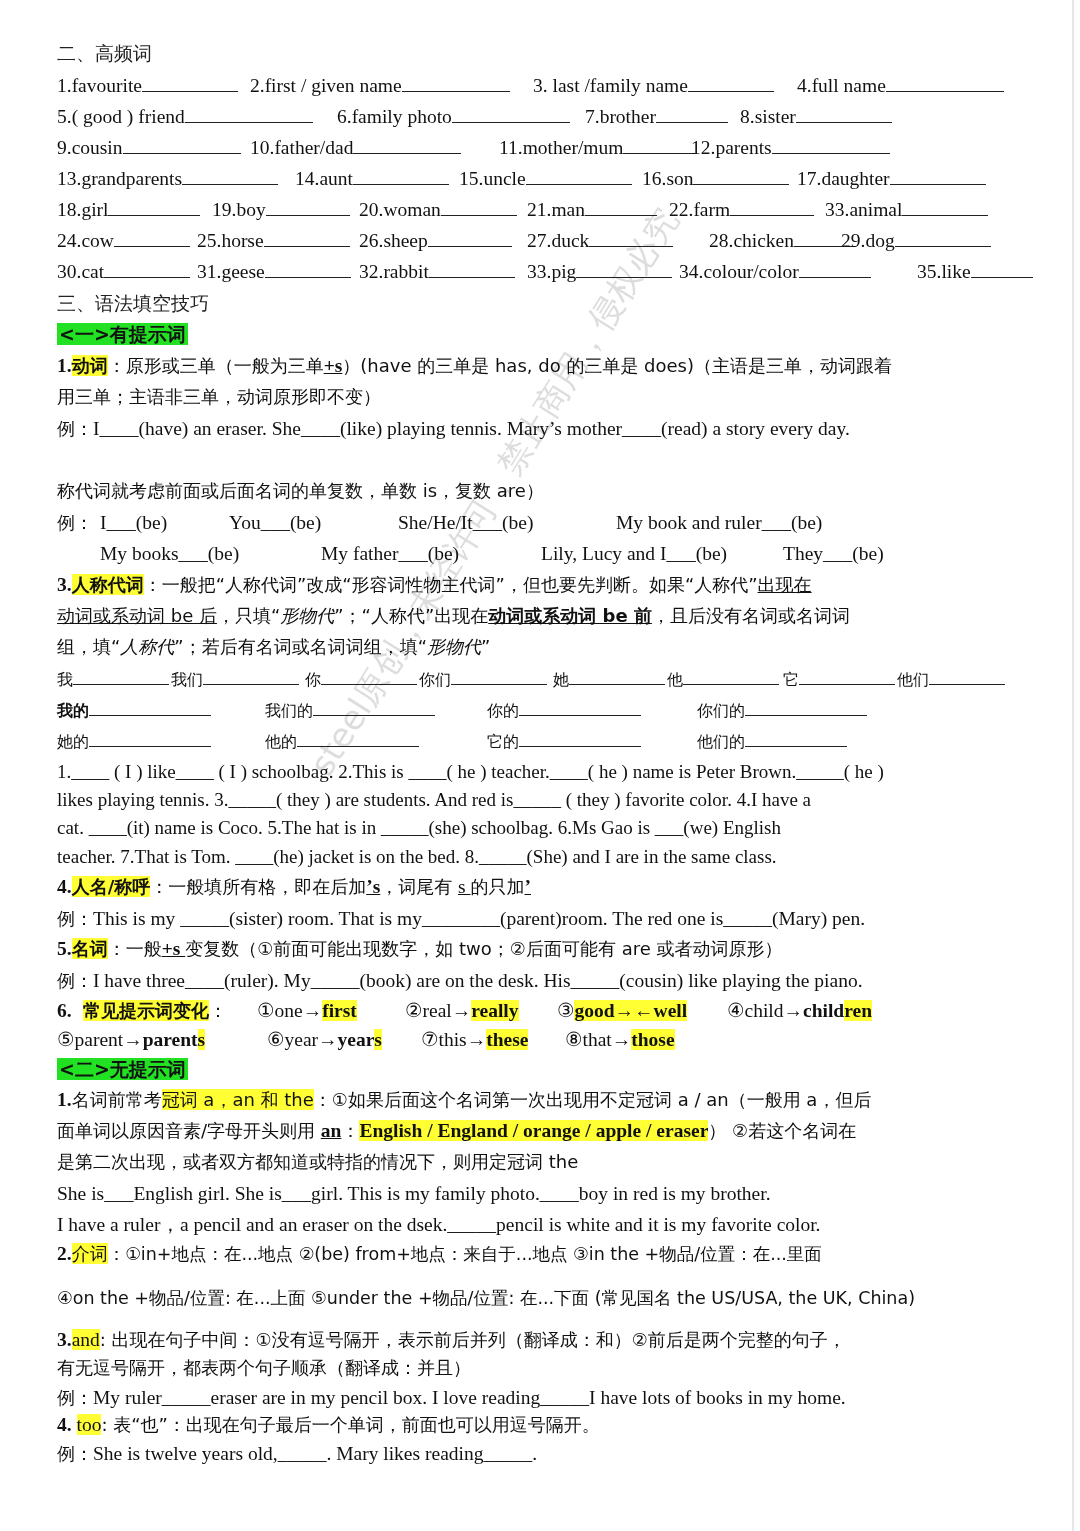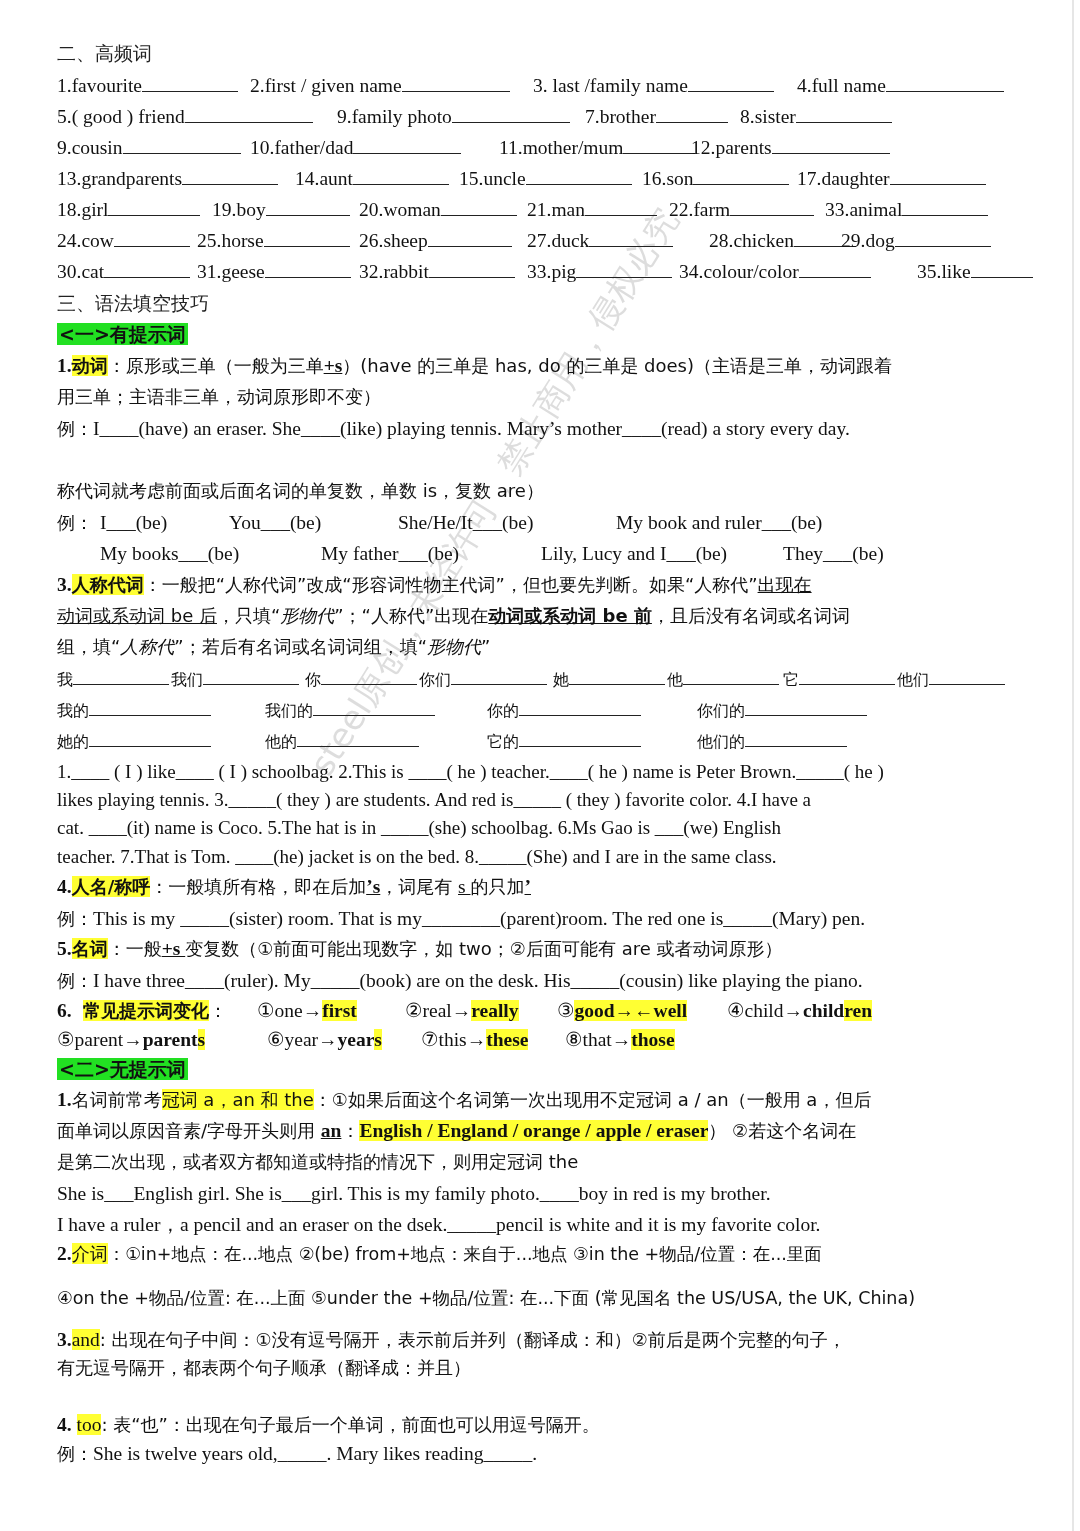--- a/index.html
+++ b/index.html
@@ -43,21 +43,21 @@
   <div class="line sec-title" style="top:40px;">二、高频词</div>
 
   <div class="vrow" style="top:73px;">
     <span class="item" style="left:0;"><span>1.favourite</span><span class="blank" style="width:96px"></span></span>
     <span class="item" style="left:193px;"><span>2.first / given name</span><span class="blank" style="width:108px"></span></span>
     <span class="item" style="left:476px;"><span>3. last /family name</span><span class="blank" style="width:86px"></span></span>
     <span class="item" style="left:740px;"><span>4.full name</span><span class="blank" style="width:118px"></span></span>
   </div>
   <div class="vrow" style="top:104px;">
     <span class="item" style="left:0;"><span>5.( good ) friend</span><span class="blank" style="width:128px"></span></span>
-    <span class="item" style="left:280px;"><span>9.family photo</span><span class="blank" style="width:118px"></span></span>
+    <span class="item" style="left:280px;"><span>6.family photo</span><span class="blank" style="width:118px"></span></span>
     <span class="item" style="left:528px;"><span>7.brother</span><span class="blank" style="width:72px"></span></span>
     <span class="item" style="left:683px;"><span>8.sister</span><span class="blank" style="width:96px"></span></span>
   </div>
   <div class="vrow" style="top:135px;">
     <span class="item" style="left:0;"><span>9.cousin</span><span class="blank" style="width:118px"></span></span>
     <span class="item" style="left:193px;"><span>10.father/dad</span><span class="blank" style="width:108px"></span></span>
     <span class="item" style="left:442px;"><span>11.mother/mum</span><span class="blank" style="width:72px"></span></span>
     <span class="item" style="left:634px;"><span>12.parents</span><span class="blank" style="width:118px"></span></span>
   </div>
   <div class="vrow" style="top:166px;">
@@ -134,21 +134,21 @@
     <span class="item" style="left:0;"><span>我</span><span class="blank" style="width:96px"></span></span>
     <span class="item" style="left:114px;"><span>我们</span><span class="blank" style="width:96px"></span></span>
     <span class="item" style="left:248px;"><span>你</span><span class="blank" style="width:96px"></span></span>
     <span class="item" style="left:362px;"><span>你们</span><span class="blank" style="width:96px"></span></span>
     <span class="item" style="left:496px;"><span>她</span><span class="blank" style="width:96px"></span></span>
     <span class="item" style="left:610px;"><span>他</span><span class="blank" style="width:96px"></span></span>
     <span class="item" style="left:726px;"><span>它</span><span class="blank" style="width:96px"></span></span>
     <span class="item" style="left:840px;"><span>他们</span><span class="blank" style="width:76px"></span></span>
   </div>
   <div class="vrow cn" style="top:697px; font-size:16px;">
-    <span class="item" style="left:0;"><span>我的</span><span class="blank" style="width:122px"></span></span>
+    <span class="item" style="left:0;font-weight:bold;"><span>我的</span><span class="blank" style="width:122px"></span></span>
     <span class="item" style="left:208px;"><span>我们的</span><span class="blank" style="width:122px"></span></span>
     <span class="item" style="left:430px;"><span>你的</span><span class="blank" style="width:122px"></span></span>
     <span class="item" style="left:640px;"><span>你们的</span><span class="blank" style="width:122px"></span></span>
   </div>
   <div class="vrow cn" style="top:728px; font-size:16px;">
     <span class="item" style="left:0;"><span>她的</span><span class="blank" style="width:122px"></span></span>
     <span class="item" style="left:208px;"><span>他的</span><span class="blank" style="width:122px"></span></span>
     <span class="item" style="left:430px;"><span>它的</span><span class="blank" style="width:122px"></span></span>
     <span class="item" style="left:640px;"><span>他们的</span><span class="blank" style="width:102px"></span></span>
   </div>
@@ -203,20 +203,23 @@
 
   <div class="line" style="top:1241px;">
     <span class="b">2.</span><span class="cn hl-y">介词</span><span class="cn" style="font-size:17.5px">：①in+地点：在...地点 ②(be) from+地点：来自于...地点 ③in the +物品/位置：在...里面</span>
   </div>
   <div class="line cn" style="top:1285px; font-size:17.5px;">④on the +物品/位置: 在...上面  ⑤under the +物品/位置: 在...下面  (常见国名 the US/USA, the UK, China)</div>
 
   <div class="line" style="top:1327px;">
     <span class="b">3.</span><span class="hl-y">and</span><span class="cn">: 出现在句子中间：①没有逗号隔开，表示前后并列（翻译成：和）②前后是两个完整的句子，</span>
   </div>
   <div class="line cn" style="top:1355px;">有无逗号隔开，都表两个句子顺承（翻译成：并且）</div>
+  <div class="line" style="top:1385px;">
+    <span class="cn">例：</span><span>My ruler_____eraser are in my pencil box.    I love reading_____I have lots of books in my home.</span>
+  </div>
 
   <div class="line" style="top:1412px;">
     <span class="b">4. </span><span class="hl-y">too</span><span class="cn">: 表“也”：出现在句子最后一个单词，前面也可以用逗号隔开。</span>
   </div>
   <div class="line" style="top:1441px;">
     <span class="cn">例：</span><span>She is twelve years old,_____.       Mary likes reading_____.</span>
   </div>
 </div>
 
 </body></html>

